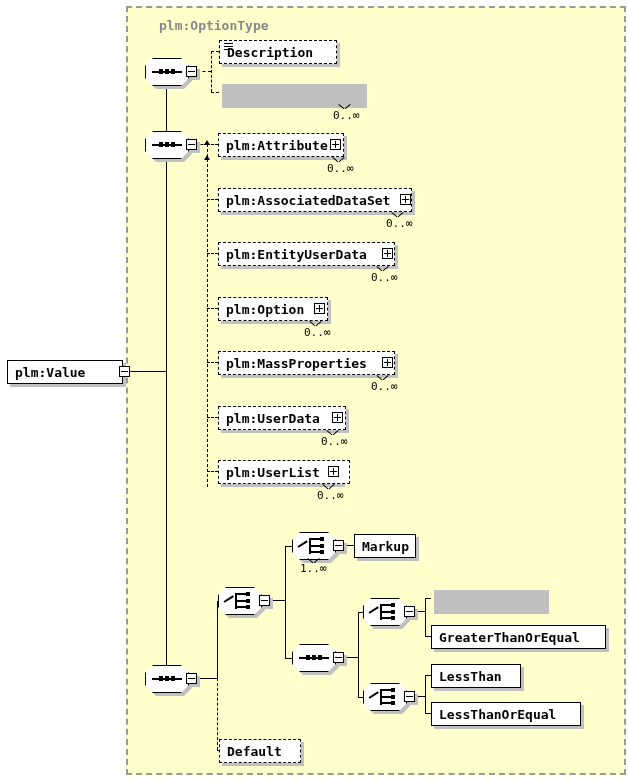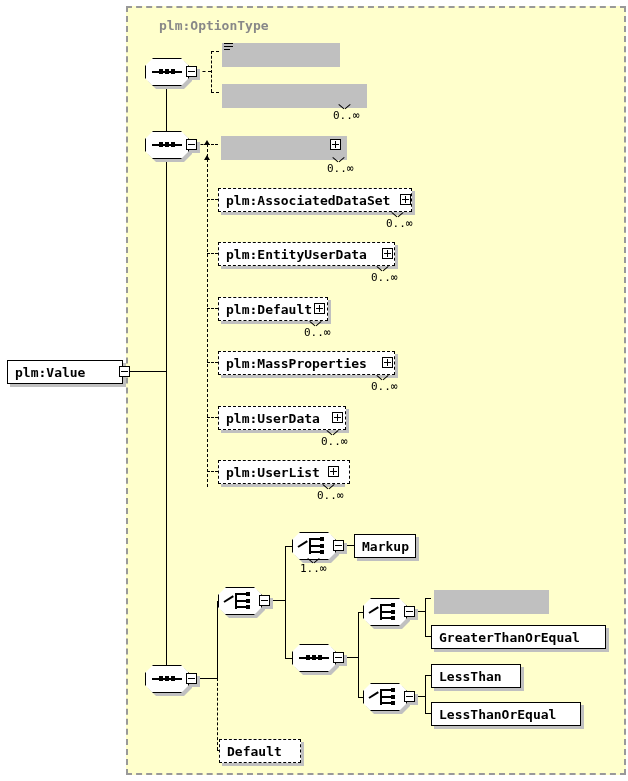--- a/index.html
+++ b/index.html
@@ -253,20 +253,23 @@
   </div>
   <div class="expander" style="left:186px; top:66px;"></div>
   <div class="shadow" style="left:189px; top:69px; width:11px; height:11px;"></div>
 
   <div class="dline-h" style="left:197px; top:71px; width:14px;"></div>
   <div class="dline-v" style="left:211px; top:51px; height:41px;"></div>
   <div class="dline-h" style="left:211px; top:51px; width:8px;"></div>
   <div class="dline-h" style="left:211px; top:92px; width:8px;"></div>
 
   <div class="shadow" style="left:222px; top:43px; width:118px; height:24px;"></div>
+  <div class="node dashed" style="left:219px; top:40px; width:118px;">
+    <span class="lbl">Description</span>
+  </div>
   <div class="doc-glyph" style="left:224px; top:43px;">
     <i style="top:0px; width:9px;"></i>
     <i style="top:3px; width:9px;"></i>
     <i style="top:6px; width:6px;"></i>
   </div>
 
   <div class="shadow" style="left:222px; top:84px; width:145px; height:24px;"></div>
   <div class="occ-mark" style="left:339px; top:104px;"></div>
   <div class="occ" style="left:333px; top:109px;">0..∞</div>
 
@@ -290,20 +293,23 @@
   <div class="dline-h" style="left:207px; top:199px; width:11px;"></div>
   <div class="dline-h" style="left:207px; top:253px; width:11px;"></div>
   <div class="dline-h" style="left:207px; top:308px; width:11px;"></div>
   <div class="dline-h" style="left:207px; top:362px; width:11px;"></div>
   <div class="dline-h" style="left:207px; top:417px; width:11px;"></div>
   <div class="dline-h" style="left:207px; top:471px; width:11px;"></div>
   <div class="arrow-up" style="left:204px; top:140px;"></div>
   <div class="arrow-up" style="left:204px; top:155px;"></div>
 
   <div class="shadow" style="left:221px; top:136px; width:126px; height:24px;"></div>
+  <div class="node dashed" style="left:218px; top:133px; width:126px;">
+    <span class="lbl">plm:Attribute</span>
+  </div>
   <div class="expander plus" style="left:330px; top:139px;"></div>
   <div class="occ-mark" style="left:333px; top:157px;"></div>
   <div class="occ" style="left:327px; top:162px;">0..∞</div>
 
   <div class="shadow" style="left:221px; top:191px; width:194px; height:24px;"></div>
   <div class="node dashed" style="left:218px; top:188px; width:194px;">
     <span class="lbl">plm:AssociatedDataSet</span>
   </div>
   <div class="expander plus" style="left:400px; top:194px;"></div>
   <div class="occ-mark" style="left:392px; top:212px;"></div>
@@ -312,21 +318,21 @@
   <div class="shadow" style="left:221px; top:245px; width:177px; height:24px;"></div>
   <div class="node dashed" style="left:218px; top:242px; width:177px;">
     <span class="lbl">plm:EntityUserData</span>
   </div>
   <div class="expander plus" style="left:382px; top:248px;"></div>
   <div class="occ-mark" style="left:377px; top:266px;"></div>
   <div class="occ" style="left:371px; top:271px;">0..∞</div>
 
   <div class="shadow" style="left:221px; top:300px; width:110px; height:24px;"></div>
   <div class="node dashed" style="left:218px; top:297px; width:110px;">
-    <span class="lbl">plm:Default</span>
+    <span class="lbl">plm:Option</span>
   </div>
   <div class="expander plus" style="left:314px; top:303px;"></div>
   <div class="occ-mark" style="left:310px; top:321px;"></div>
   <div class="occ" style="left:304px; top:326px;">0..∞</div>
 
   <div class="shadow" style="left:221px; top:354px; width:177px; height:24px;"></div>
   <div class="node dashed" style="left:218px; top:351px; width:177px;">
     <span class="lbl">plm:MassProperties</span>
   </div>
   <div class="expander plus" style="left:382px; top:357px;"></div>

